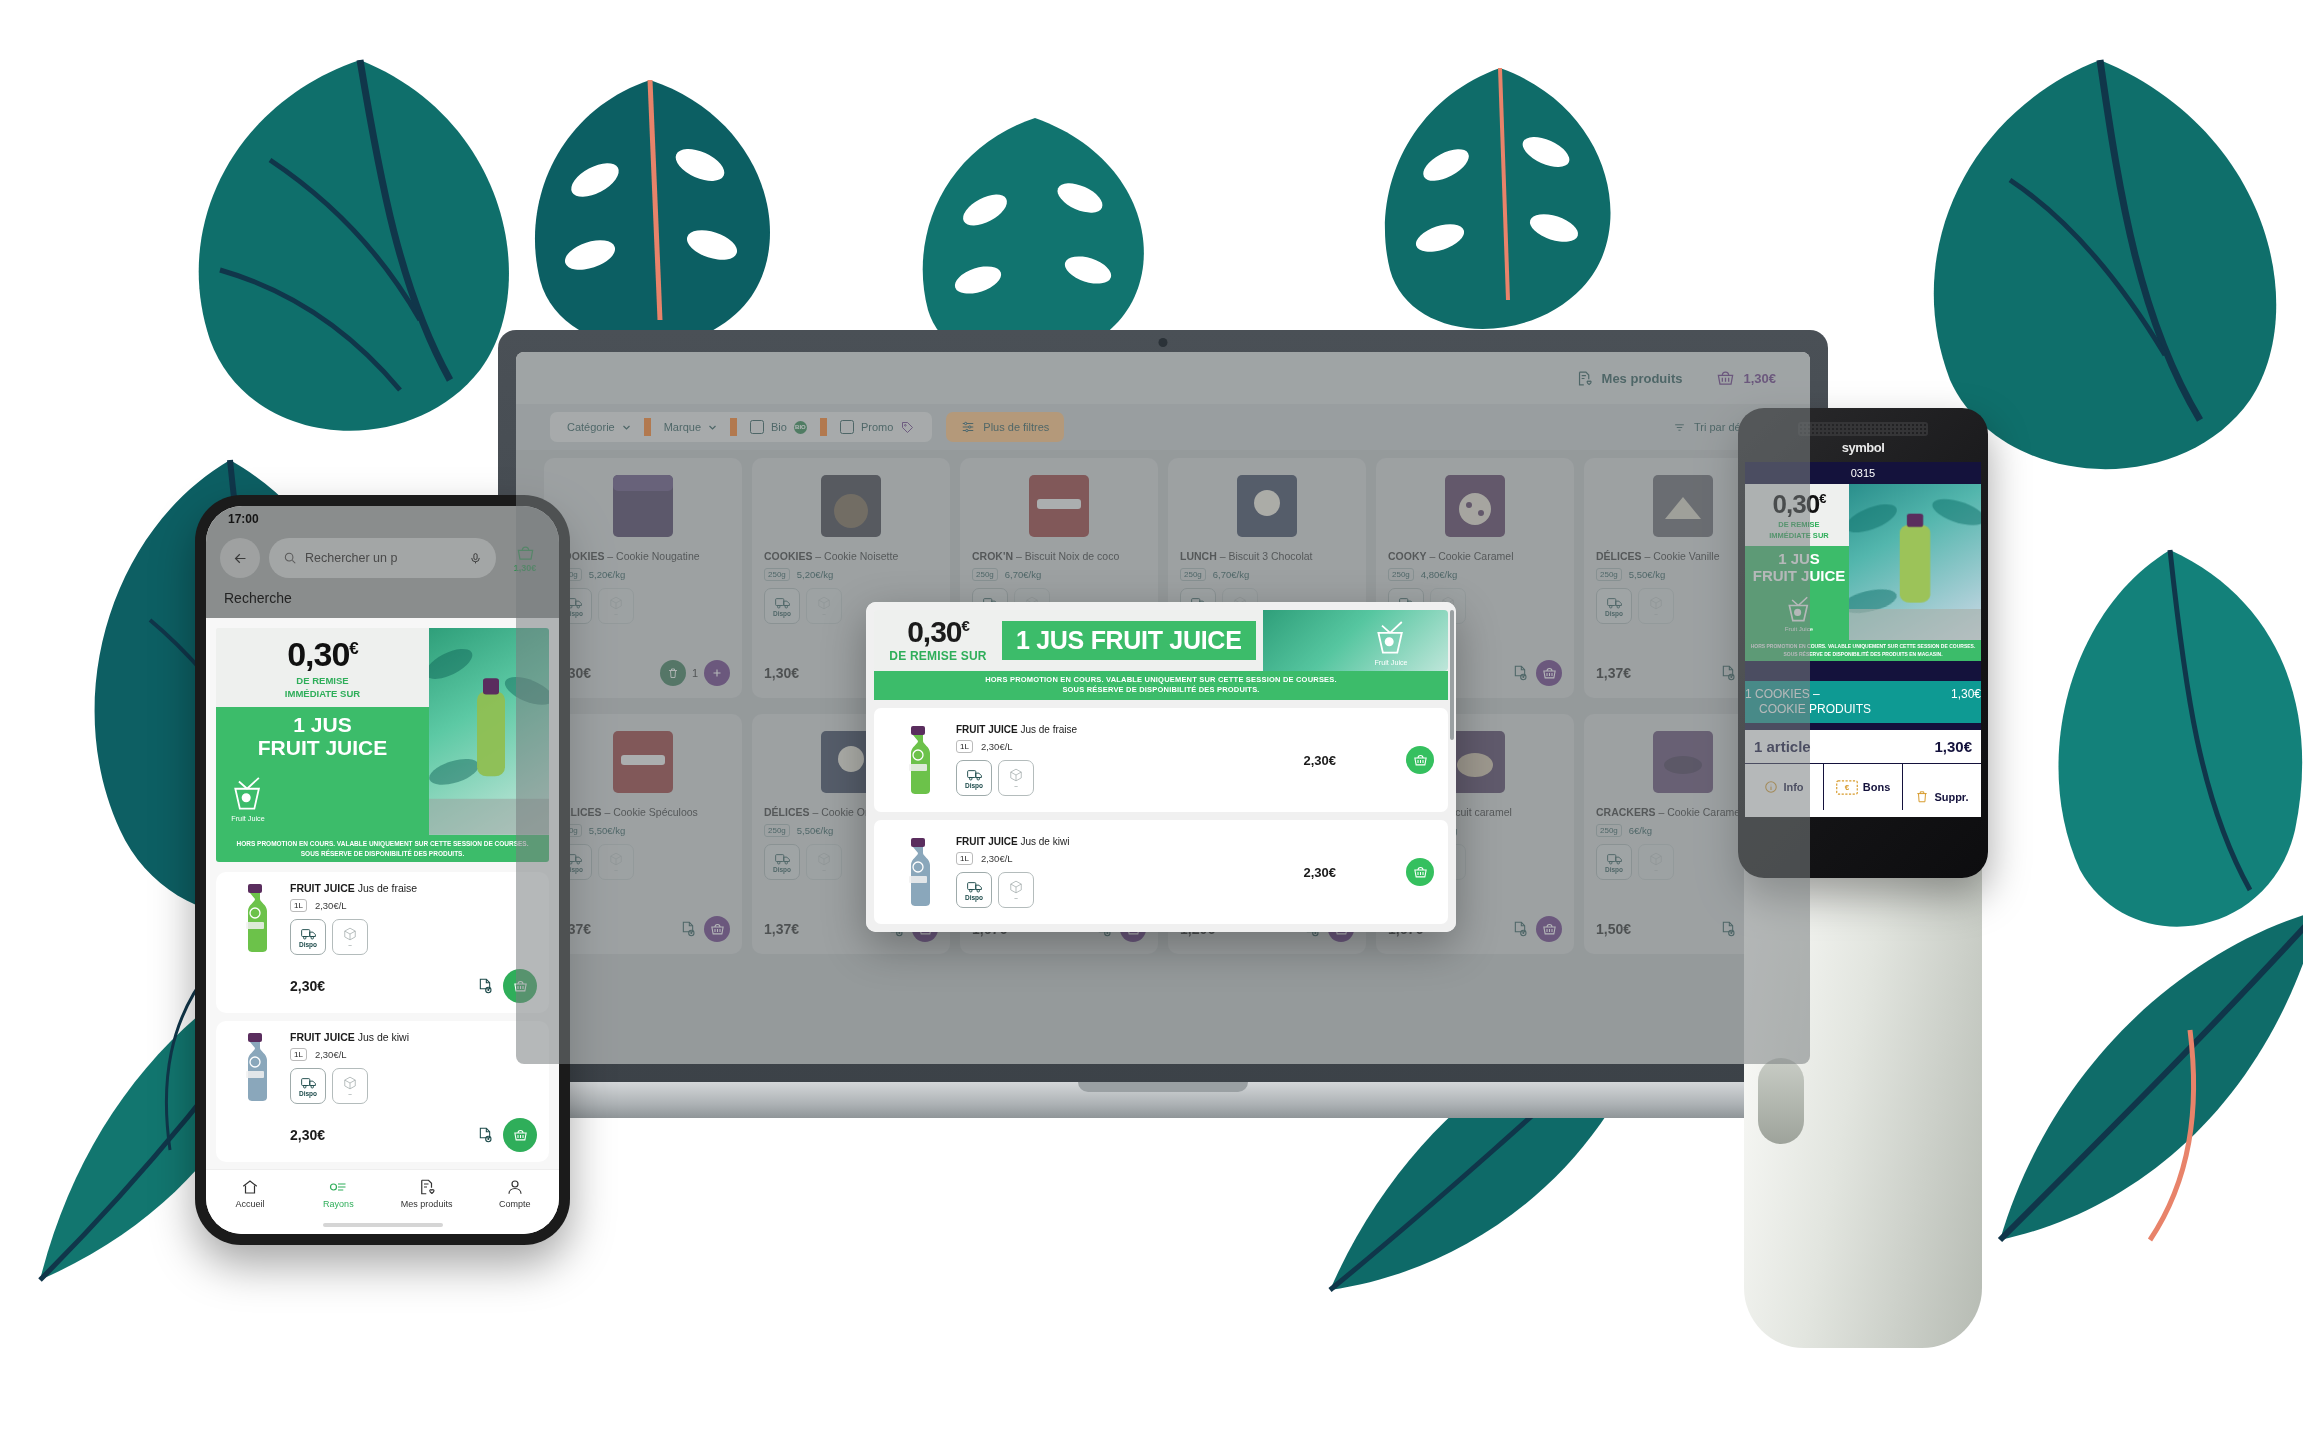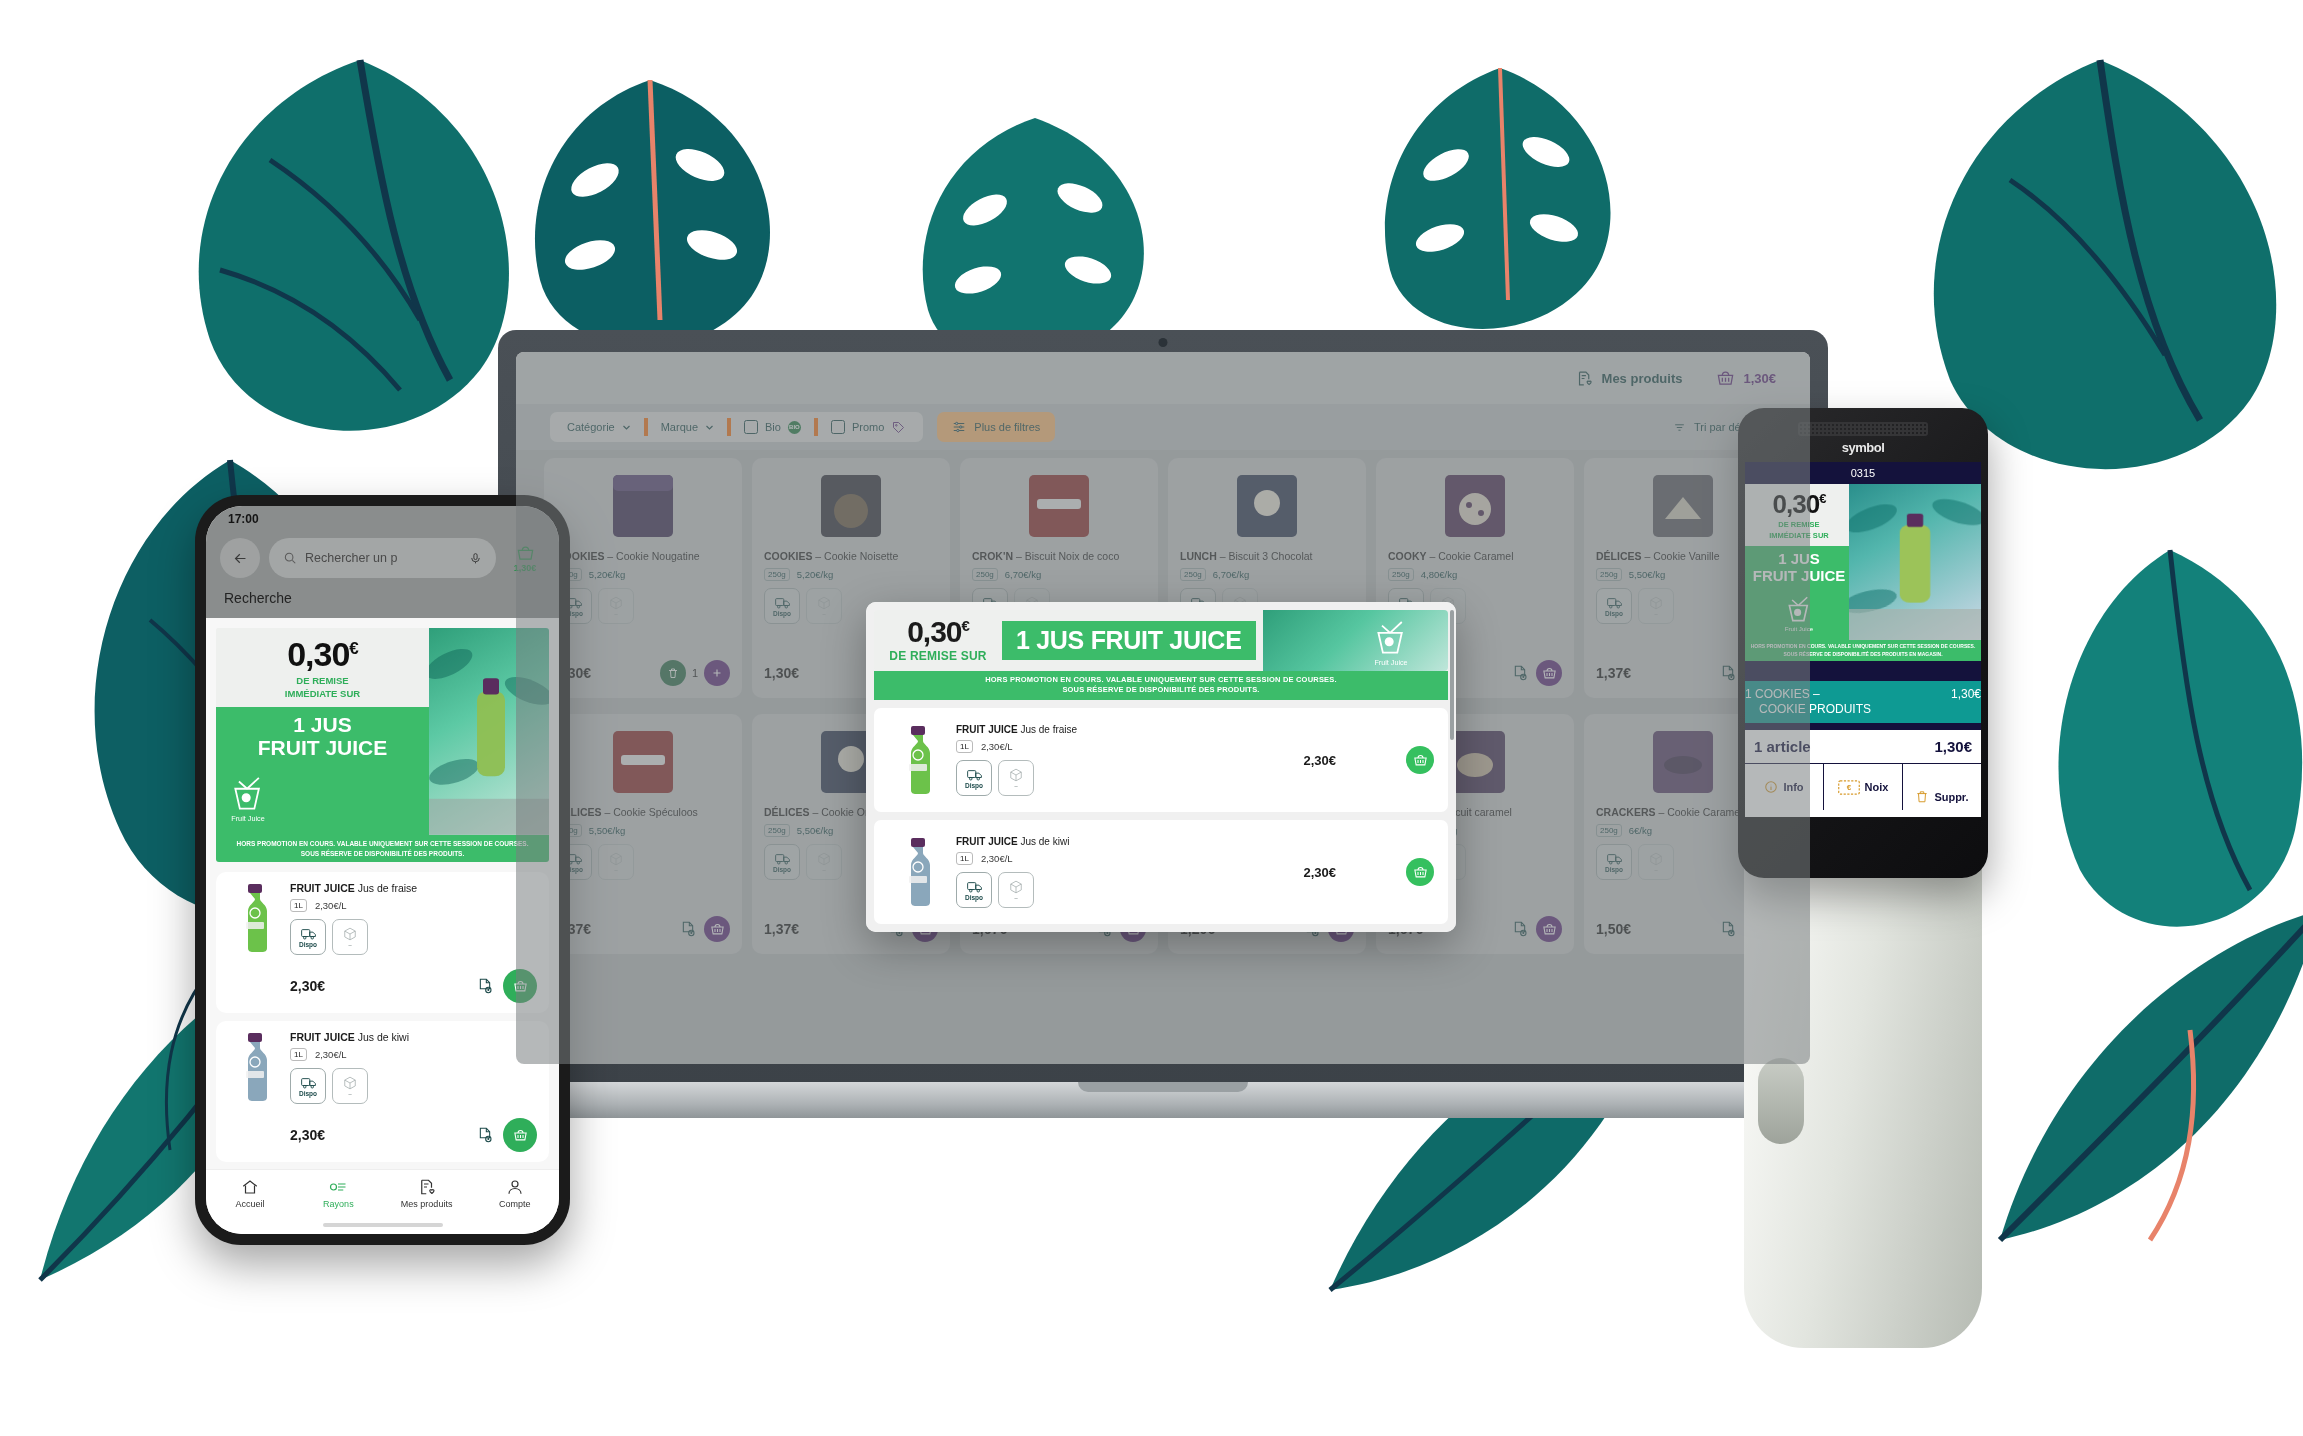--- a/index.html
+++ b/index.html
@@ -25,21 +25,21 @@
         border-radius:0 0 16px 16px;}
   .notch{position:absolute;left:50%;top:0;transform:translateX(-50%);width:170px;height:10px;
          background:#9aa0a3;border-radius:0 0 10px 10px;}
 
   
   .wa-top{height:52px;background:#cfd2d3;display:flex;align-items:center;justify-content:flex-end;padding-right:34px;gap:0;}
   .wa-mes{display:flex;align-items:center;gap:9px;color:#1c4a4a;font-size:13px;font-weight:bold;}
   .wa-cart{display:flex;align-items:center;gap:8px;margin-left:34px;color:#5b2a7a;font-size:13px;font-weight:bold;}
   .wa-filters{height:46px;background:#c2c6c7;display:flex;align-items:center;padding:0 34px;gap:0;}
   .fbar{display:flex;align-items:center;background:#dfe1e1;border-radius:7px;height:30px;padding:0 4px;}
-  .fseg{display:flex;align-items:center;gap:7px;padding:0 13px;color:#1c4a4a;font-size:11px;border-right:4px solid #f97316;height:18px;}
+  .fseg{display:flex;align-items:center;gap:7px;padding:0 13px;color:#1c4a4a;font-size:11px;border-right:7px solid #f97316;height:18px;}
   .fseg:last-child{border-right:none;}
   .chk{width:12px;height:12px;border:1.6px solid #1c4a4a;border-radius:2.5px;}
   .biobadge{width:13px;height:13px;border-radius:50%;background:#1f7a42;color:#fff;font-size:6px;display:flex;align-items:center;justify-content:center;font-weight:bold;}
   .fbtn{margin-left:14px;display:flex;align-items:center;gap:8px;background:#fdba74;border-radius:7px;height:30px;padding:0 15px;color:#1c4a4a;font-size:11px;}
   .sortbar{margin-left:auto;display:flex;align-items:center;gap:8px;color:#1c4a4a;font-size:11px;}
 
   .grid{display:grid;grid-template-columns:repeat(6,1fr);gap:10px;padding:8px 28px;}
   .pcard{background:#c9cccd;border-radius:10px;padding:10px 12px 12px 12px;height:240px;box-sizing:border-box;
          display:flex;flex-direction:column;}
   .pimg{height:76px;display:flex;align-items:center;justify-content:center;}
@@ -1420,21 +1420,21 @@
               </span>
     <span>Info</span>
   </div>
   <div class="sc-act">
     <span>
                 <svg width="22" height="15" viewBox="0 0 30 20" fill="none" stroke="#d79a2b" stroke-width="1.6" stroke-dasharray="3 2">
                   <rect x="1" y="1" width="28" height="18" rx="2"></rect>
                   <text x="15" y="14" font-size="11" fill="#d79a2b" stroke="none" text-anchor="middle" font-family="Liberation Sans">€</text>
                 </svg>
               </span>
-    <span>Noix</span>
+    <span>Bons</span>
   </div>
   <div class="sc-act">
     <span>
                 <svg width="14" height="15" viewBox="0 0 24 24" fill="none" stroke="#d79a2b" stroke-width="1.7">
                   <path d="M4 7h16M9 7V4h6v3M6 7l1 14h10l1-14"></path>
                 </svg>
               </span>
     <span>Suppr.</span>
   </div>
           </div>

